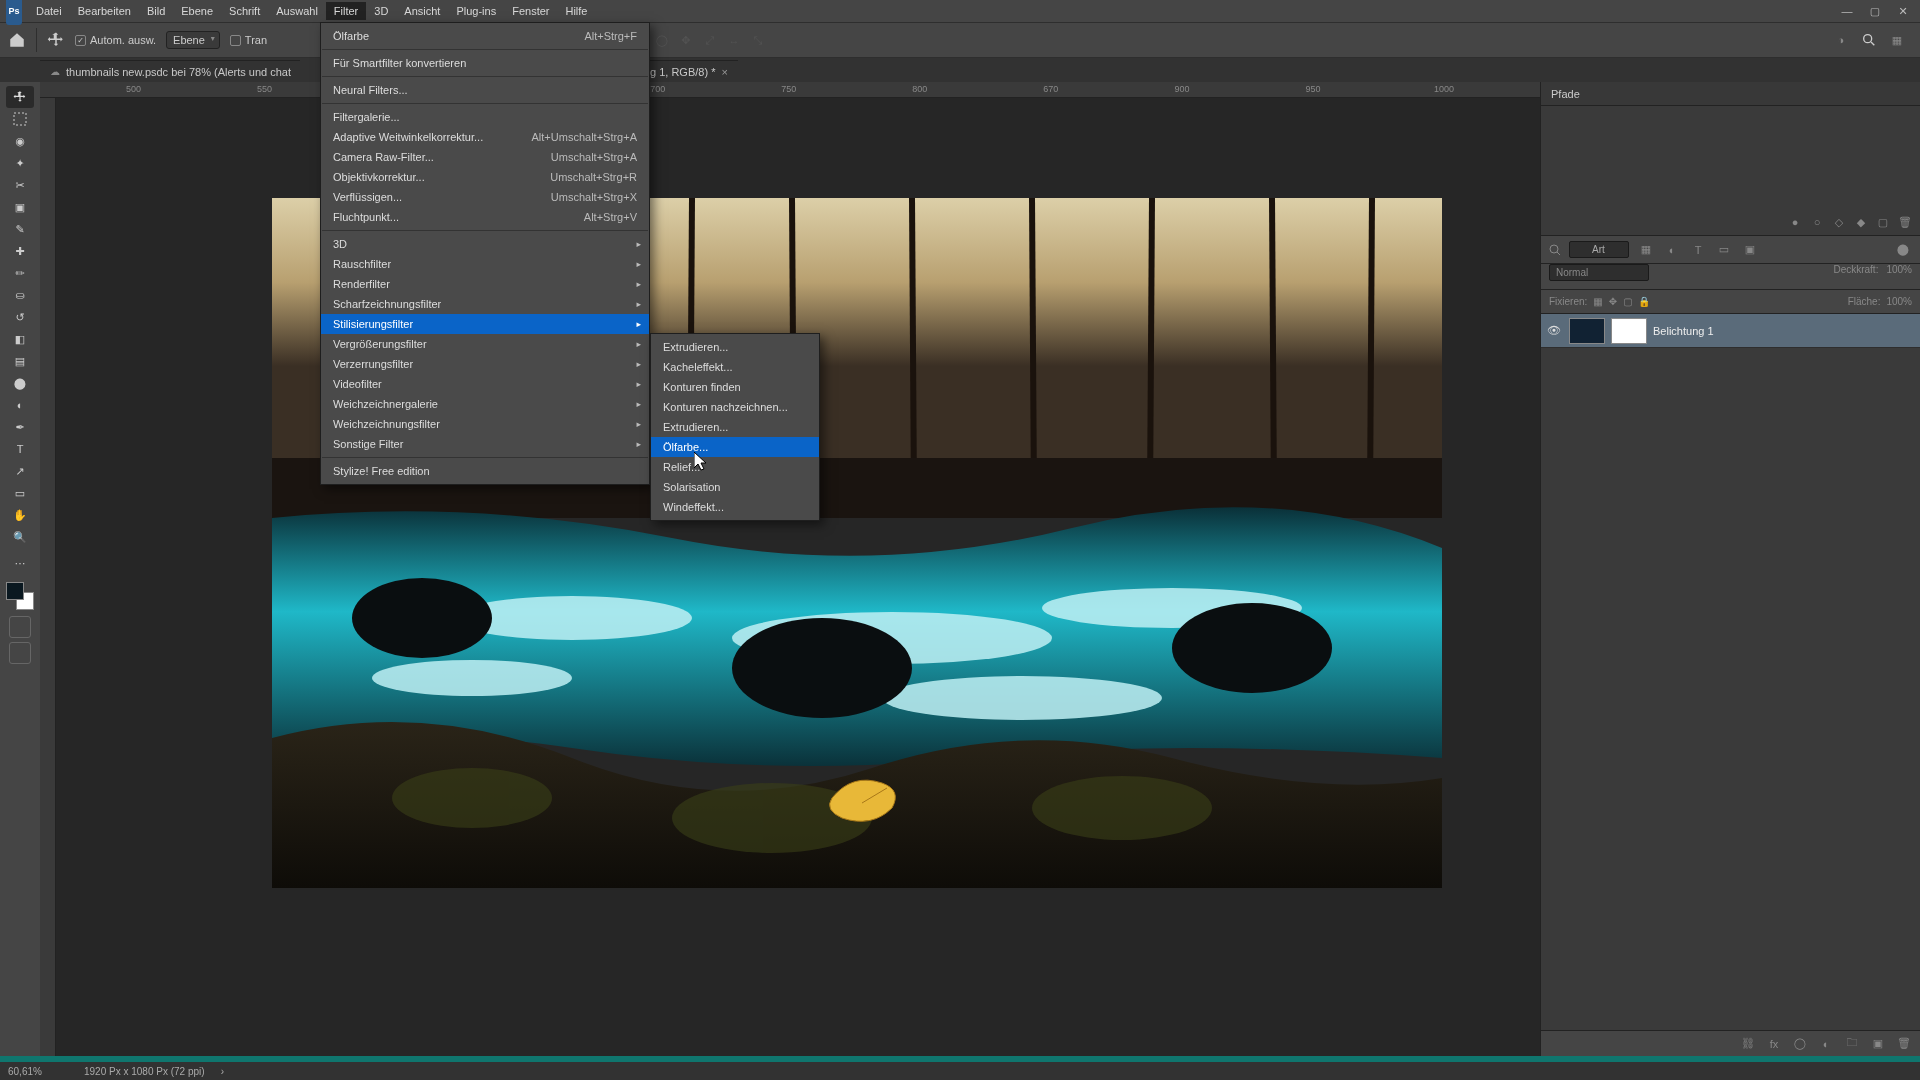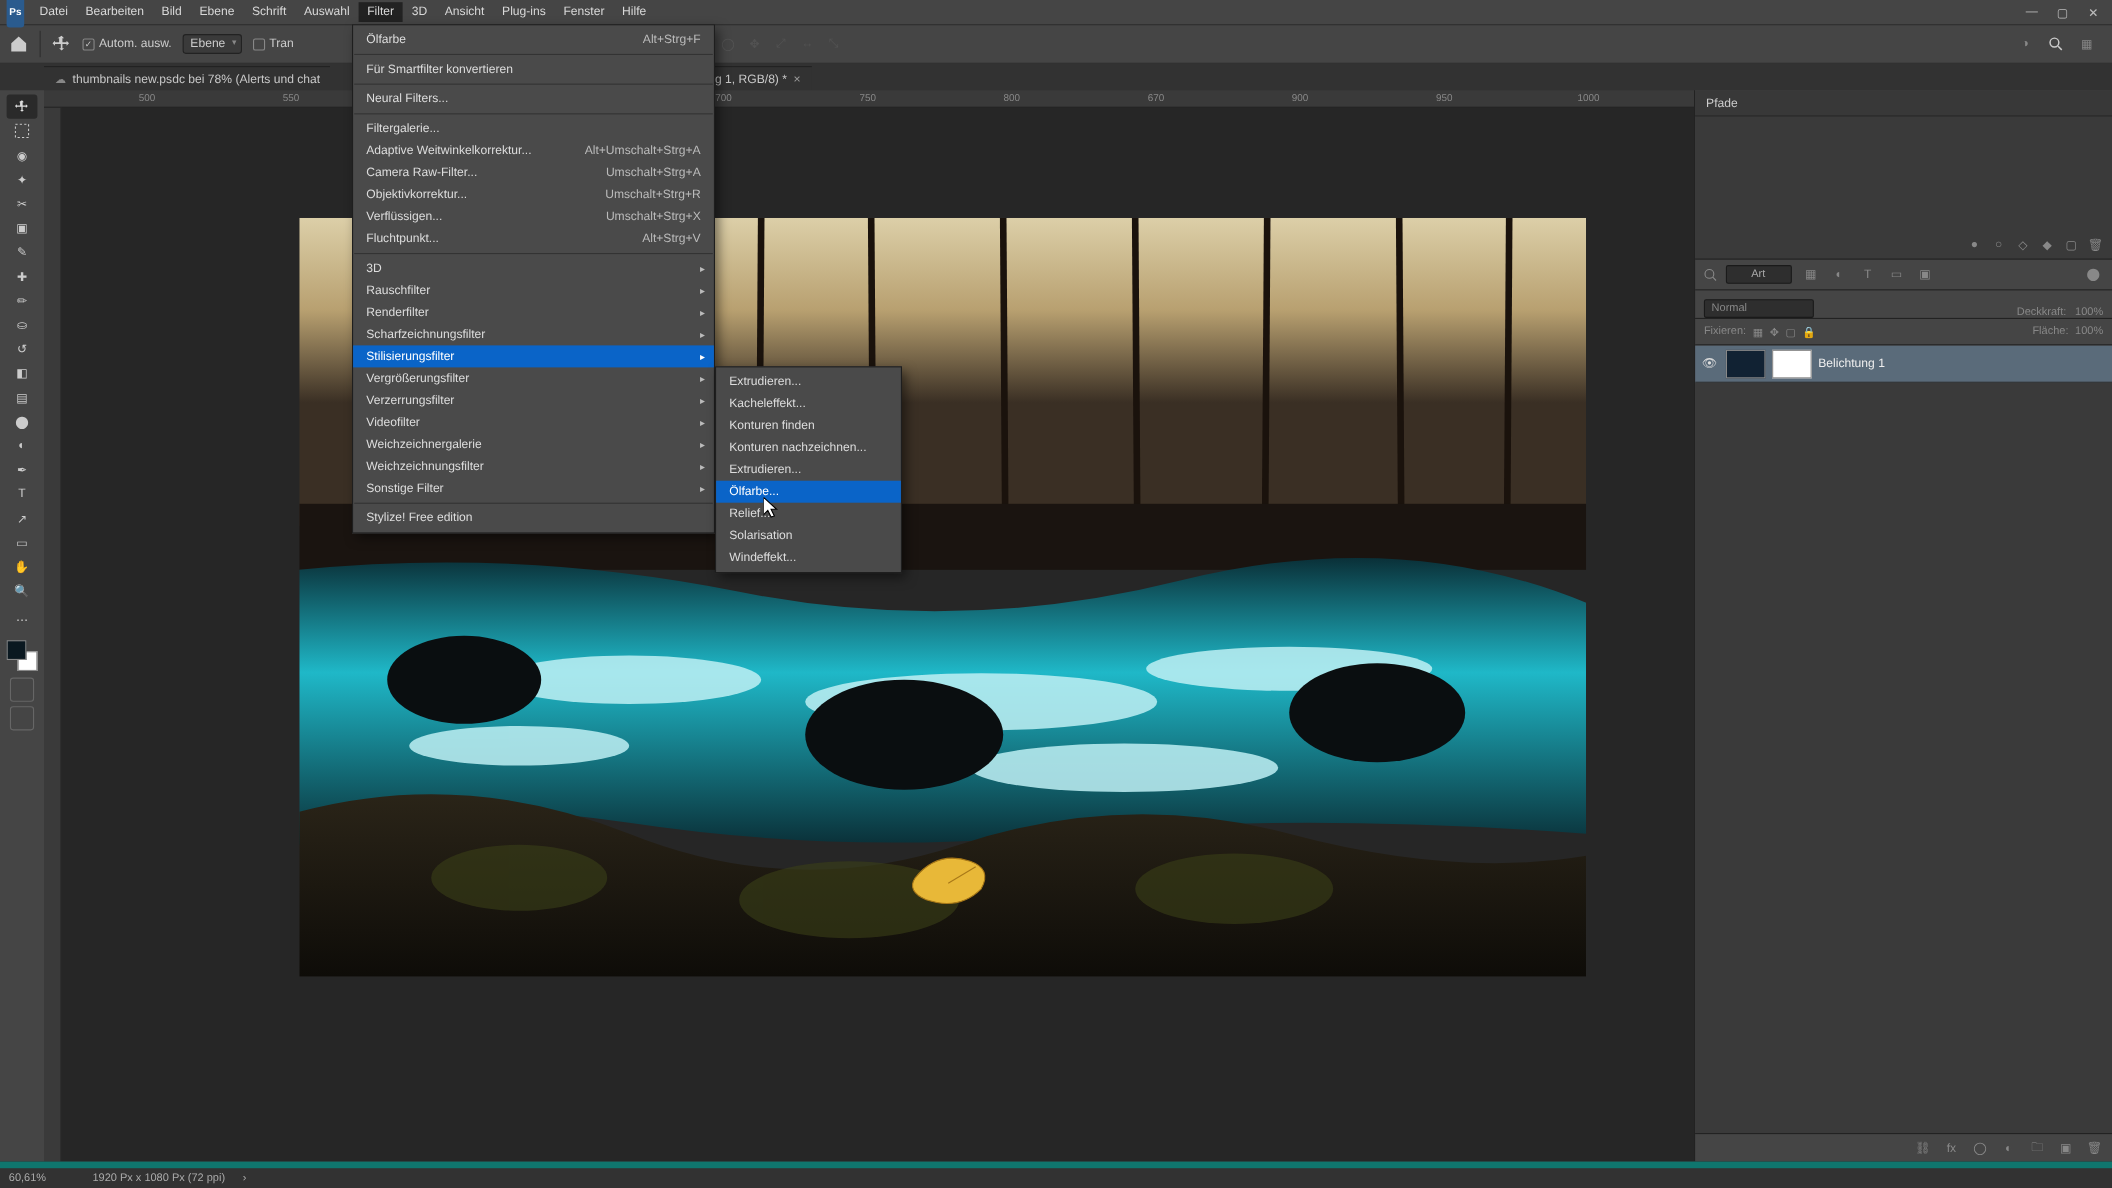--- a/index.html
+++ b/index.html
@@ -57,21 +57,21 @@
 
 .rightstrip { position:absolute; top:82px; right:0; width:380px; bottom:24px; background:#454545; border-left:1px solid #222; display:flex; flex-direction:column;}
 .panel-tab { height:24px; display:flex; align-items:center; padding:0 10px; font-size:11px; color:#ccc; background:#383838; border-bottom:1px solid #222;}
 .panel-empty { flex:0 0 130px; background:#3a3a3a; border-bottom:1px solid #222; position:relative;}
 .panel-empty .dots{position:absolute;bottom:6px;right:8px;display:flex;gap:8px;}
 .panel-empty .dots span{width:14px;height:14px;color:#888;display:flex;align-items:center;justify-content:center;}
 .panel-ebenen-head { height:24px; background:#383838; display:flex;align-items:center;padding:0 10px;font-size:11px;border-bottom:1px solid #222;}
 .panel-filter{height:28px;display:flex;align-items:center;gap:8px;padding:0 8px;border-bottom:1px solid #222;}
 .panel-filter .sel{background:#2e2e2e;border:1px solid #1a1a1a;border-radius:2px;font-size:10px;color:#aaa;padding:2px 22px;flex:0 0 60px;}
 .panel-filter .fic{width:18px;height:18px;color:#888;display:flex;align-items:center;justify-content:center;}
-.panel-blend{height:26px;display:flex;align-items:flex-end;gap:8px;padding:0 8px;border-bottom:1px solid #222;font-size:10px;color:#888;}
+.panel-blend{height:26px;display:flex;align-items:flex-start;gap:8px;padding:0 8px;border-bottom:1px solid #222;font-size:10px;color:#888;}
 .panel-blend .sel{background:#2e2e2e;border:1px solid #1a1a1a;border-radius:2px;padding:2px 6px;width:100px;}
 .panel-lock{height:24px;display:flex;align-items:center;gap:6px;padding:0 8px;border-bottom:1px solid #222;font-size:10px;color:#888;}
 .layers{flex:1;background:#3a3a3a;overflow:auto;}
 .layer-row{height:34px;display:flex;align-items:center;gap:6px;padding:0 6px;background:#5a6b7a;border-bottom:1px solid #2e2e2e;}
 .layer-row .eye{width:16px;color:#ddd;}
 .layer-row .thumb{width:36px;height:26px;background:#123;border:1px solid #888;position:relative;}
 .layer-row .thumb.mask{background:#fff;}
 .layer-row .nm{font-size:11px;color:#eee;}
 .layer-footer{height:26px;border-top:1px solid #222;display:flex;align-items:center;justify-content:flex-end;gap:10px;padding:0 8px;}
 .layer-footer span{width:16px;height:16px;color:#888;display:flex;align-items:center;justify-content:center;}

